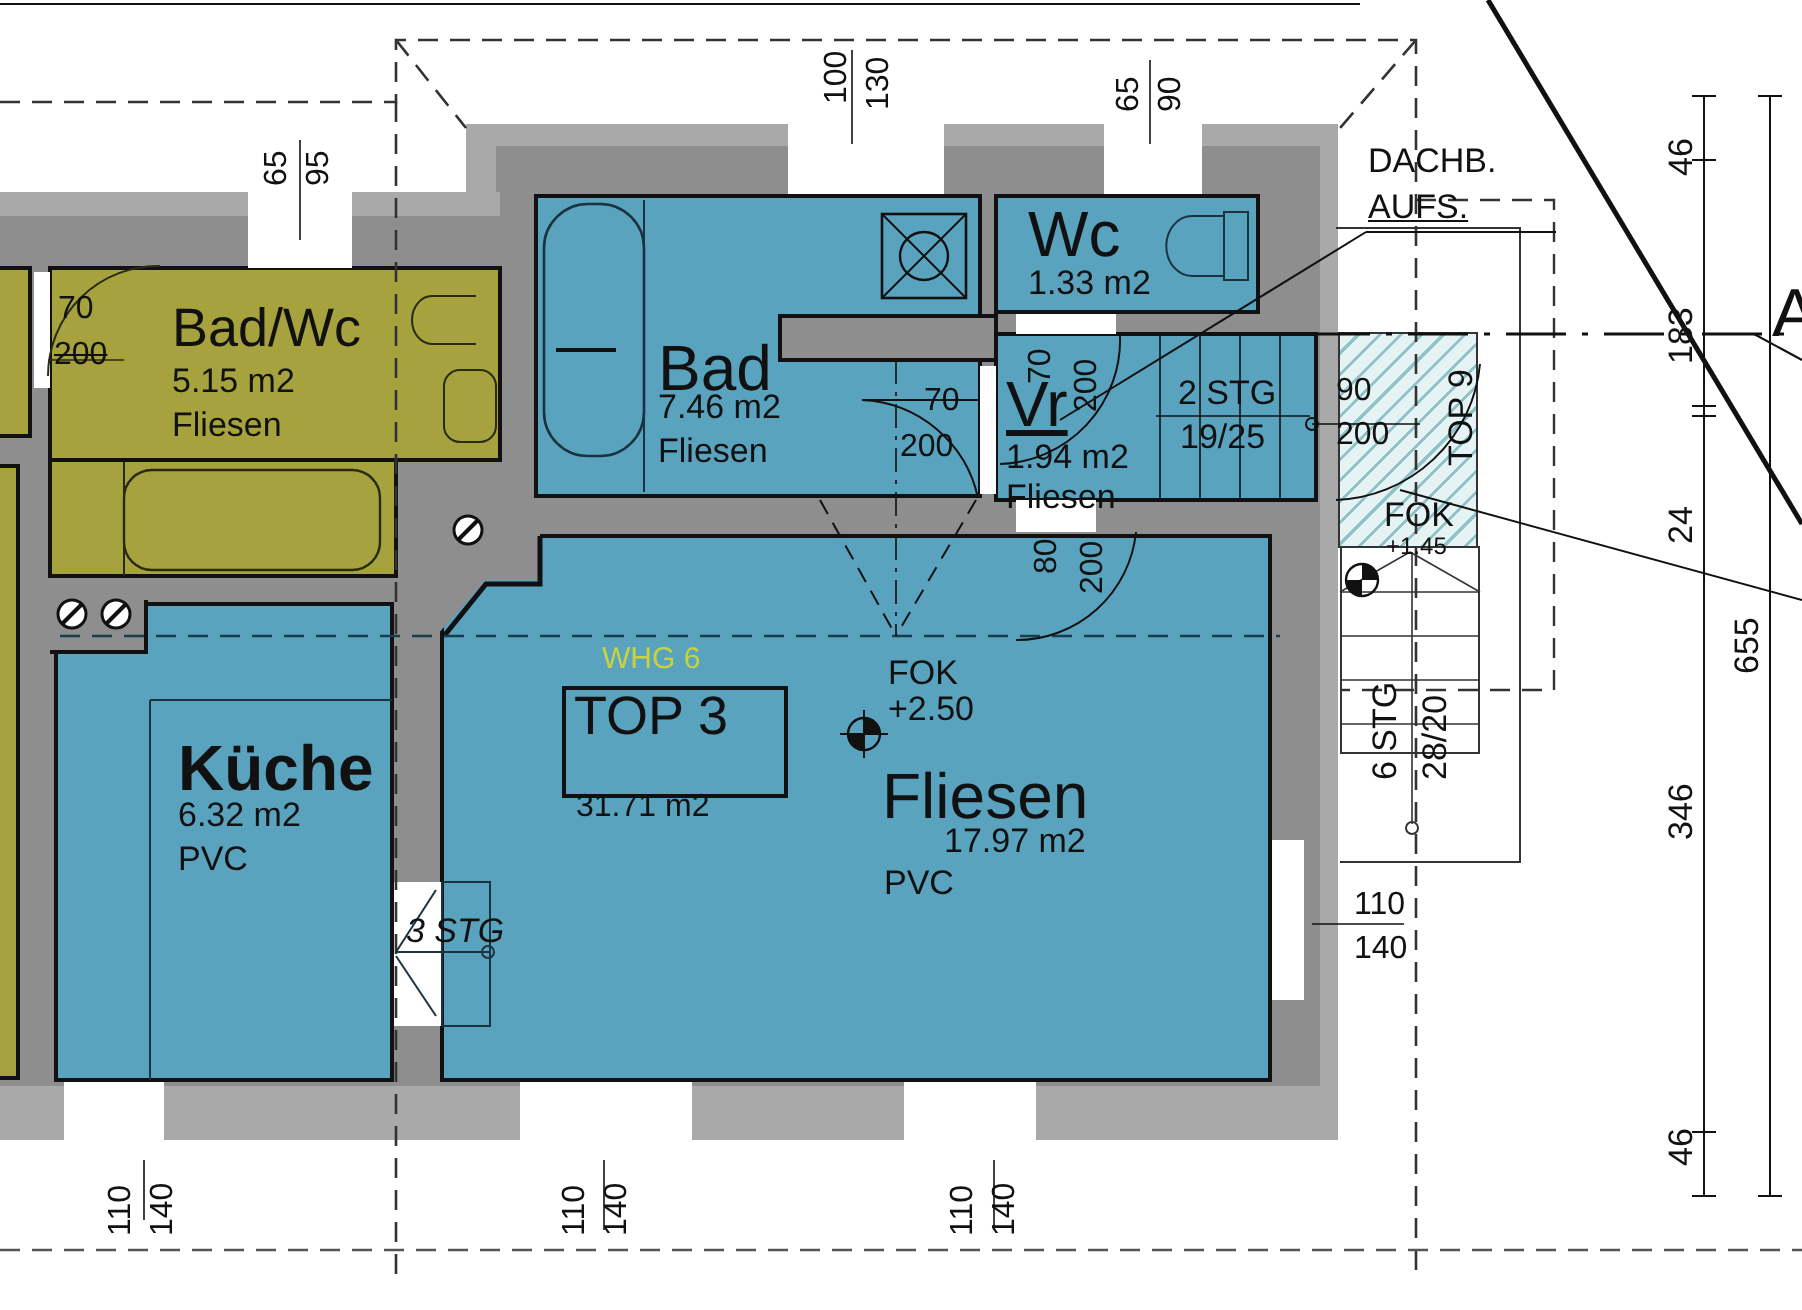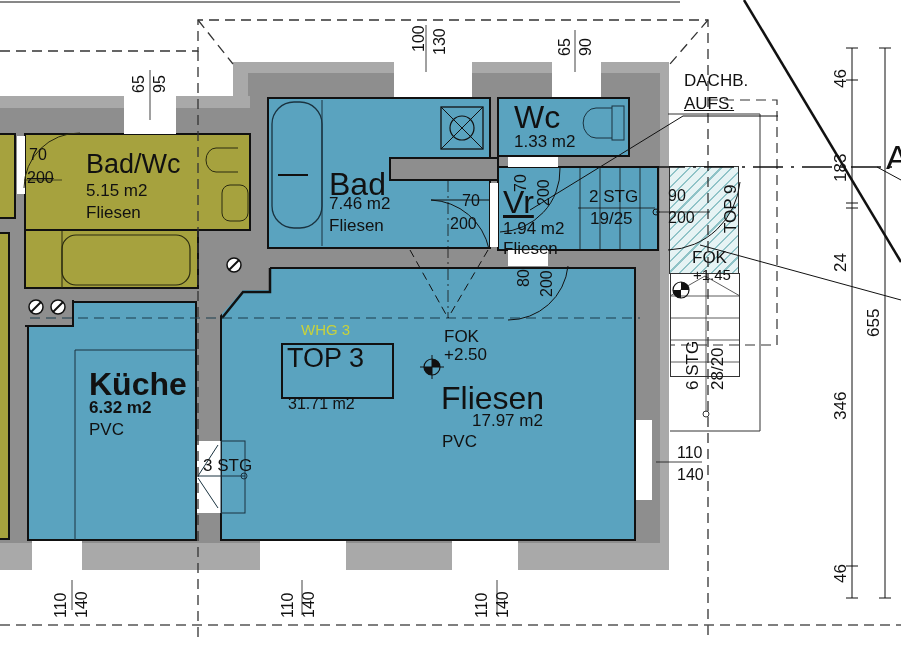--- a/index.html
+++ b/index.html
@@ -191,42 +191,42 @@
 <div class="lbl mat" style="left:329px;top:217px;">Fliesen</div>
 
 <div class="lbl name" style="left:514px;top:101px;">Wc</div>
 <div class="lbl area" style="left:514px;top:133px;">1.33 m2</div>
 
 <div class="lbl name" style="left:503px;top:186px;text-decoration:underline;">Vr</div>
 <div class="lbl area" style="left:503px;top:220px;">1.94 m2</div>
 <div class="lbl mat" style="left:503px;top:240px;">Fliesen</div>
 
 <div class="lbl name" style="left:89px;top:368px;font-weight:bold;">Küche</div>
-<div class="lbl area" style="left:89px;top:399px;font-weight:bold;">6.32 m2</div>
+<div class="lbl area" style="left:89px;top:399px;">6.32 m2</div>
 <div class="lbl mat" style="left:89px;top:421px;">PVC</div>
 
 <div class="lbl name" style="left:441px;top:382px;">Fliesen</div>
 <div class="lbl area" style="left:442px;top:412px;margin-left:30px;">17.97 m2</div>
 <div class="lbl mat" style="left:442px;top:433px;">PVC</div>
 
-<div class="lbl" style="left:301px;top:322px;font-size:15px;color:#c8d23c;">WHG 3</div>
+<div class="lbl" style="left:301px;top:322px;font-size:15px;color:#c8d23c;">WHG 6</div>
 <div class="abs" style="left:281px;top:343px;width:113px;height:56px;border:2px solid #111;box-sizing:border-box;"></div>
 <div class="lbl" style="left:287px;top:345px;font-size:27px;">TOP 3</div>
 <div class="lbl" style="left:288px;top:396px;font-size:16px;">31.71 m2</div>
 
 <div class="lbl" style="left:444px;top:328px;font-size:17px;">FOK</div>
 <div class="lbl" style="left:444px;top:346px;font-size:17px;">+2.50</div>
 <div class="lbl" style="left:692px;top:249px;font-size:17px;">FOK</div>
-<div class="lbl" style="left:693px;top:267px;font-size:15px;">+1.45</div>
+<div class="lbl" style="left:693px;top:267px;font-size:12px;">+1.45</div>
 
 <div class="lbl" style="left:589px;top:188px;font-size:17px;">2 STG</div>
 <div class="lbl" style="left:590px;top:210px;font-size:17px;">19/25</div>
 <div class="vtext" style="left:684px;top:390px;font-size:17px;">6 STG</div>
 <div class="vtext" style="left:709px;top:390px;font-size:17px;">28/20</div>
-<div class="lbl" style="left:203px;top:457px;font-size:17px;">3 STG</div>
+<div class="lbl" style="left:203px;top:457px;font-size:17px;font-style:italic;">3 STG</div>
 
 <div class="lbl dim" style="left:29px;top:147px;">70</div>
 <div class="lbl dim" style="left:27px;top:170px;text-decoration:line-through;">200</div>
 <div class="lbl dim" style="left:462px;top:193px;">70</div>
 <div class="lbl dim" style="left:450px;top:216px;">200</div>
 <div class="vtext" style="left:513px;top:192px;">70</div>
 <div class="vtext" style="left:536px;top:206px;">200</div>
 <div class="vtext" style="left:516px;top:287px;">80</div>
 <div class="vtext" style="left:539px;top:297px;">200</div>
 <div class="lbl dim" style="left:668px;top:188px;">90</div>

